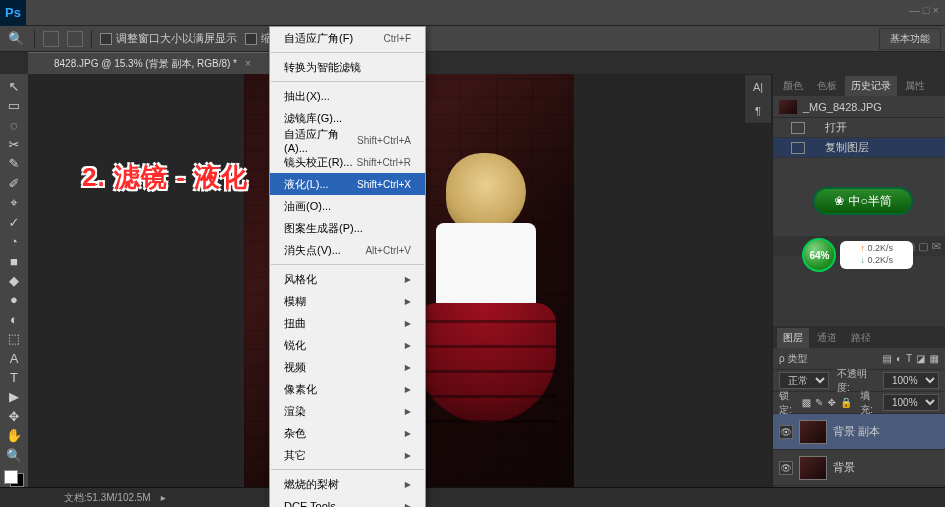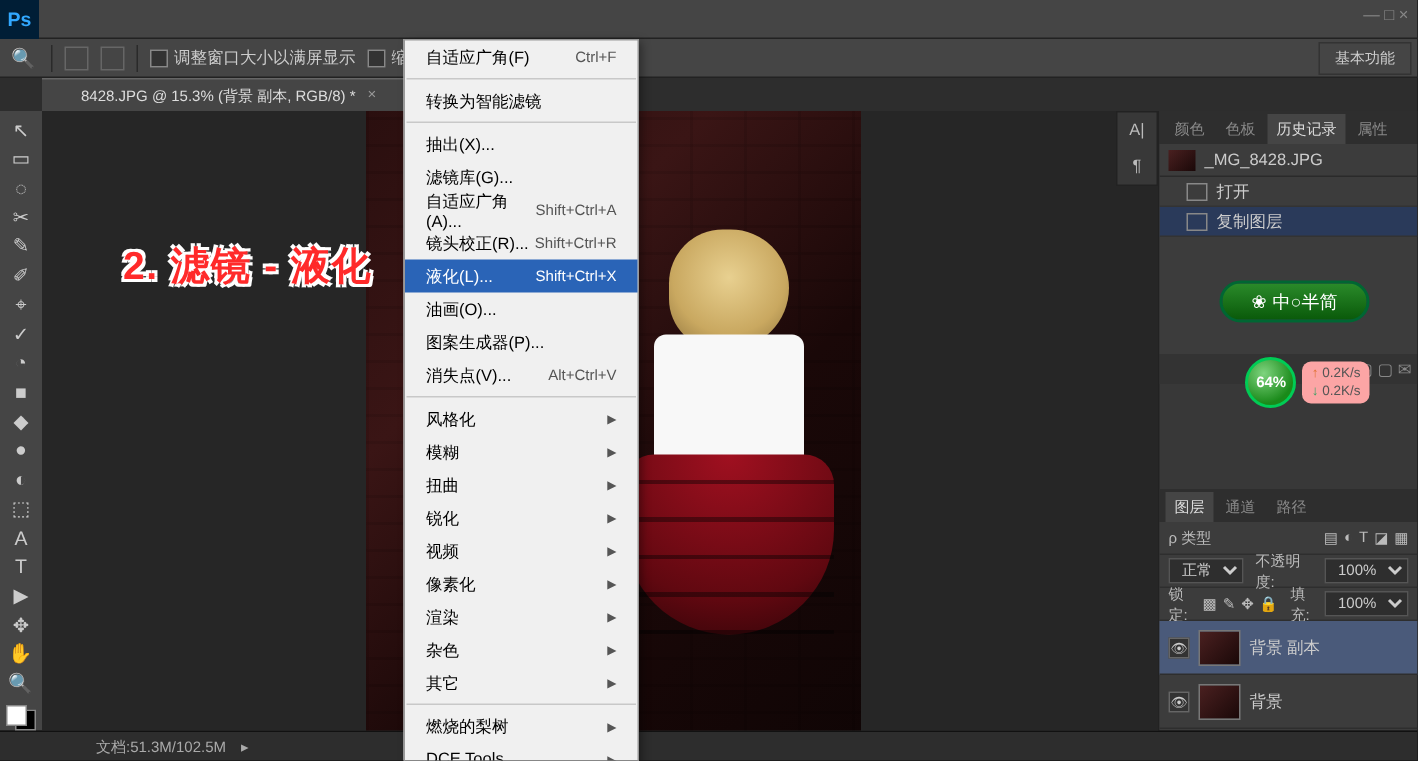--- a/index.html
+++ b/index.html
@@ -38,38 +38,38 @@
 .annotation{position:absolute;left:54px;top:86px;font-size:26px;font-weight:bold;color:#ff2a2a;text-shadow:-2px -2px 0 #fff,2px -2px 0 #fff,-2px 2px 0 #fff,2px 2px 0 #fff,0 0 2px #fff;z-index:50;letter-spacing:1px}
 .panels{width:173px;background:#383838;display:flex;flex-direction:column;border-left:1px solid #222}
 .mini-dock{position:absolute;right:173px;top:74px;width:28px;background:#383838;border:1px solid #222}
 .md-i{height:24px;display:flex;align-items:center;justify-content:center;color:#bbb}
 .panel-tabs{height:22px;background:#2e2e2e;display:flex;align-items:flex-end;gap:2px;padding:0 4px;font-size:10px;color:#888}
 .panel-tabs .t{padding:3px 6px}
 .panel-tabs .t.active{background:#454545;color:#ddd}
 .history-body{flex:0 0 140px;background:#3c3c3c;overflow:hidden}
 .hist-header{display:flex;align-items:center;height:22px;padding:0 6px;gap:6px;border-bottom:1px solid #2a2a2a}
 .thumb{width:18px;height:14px;background:linear-gradient(135deg,#4a2020,#1a0808)}
-.hist-row{display:flex;align-items:center;height:20px;padding:0 6px 0 18px;gap:6px;border-bottom:1px solid #333}
+.hist-row{display:flex;align-items:center;height:20px;padding:0 6px 0 18px;gap:20px;border-bottom:1px solid #333}
 .hist-row .ic{width:14px;height:12px;border:1px solid #888}
 .hist-row.sel{background:#2a3a5a}
 .layer-panel{flex:1;background:#3c3c3c;display:flex;flex-direction:column}
 .lp-row{height:22px;display:flex;align-items:center;padding:0 6px;gap:4px;font-size:10px;color:#bbb;border-bottom:1px solid #2e2e2e}
 .select{background:#2e2e2e;border:1px solid #555;color:#ccc;padding:1px 4px;font-size:10px}
 .layer-item{height:36px;display:flex;align-items:center;padding:0 6px;gap:6px;border-bottom:1px solid #2e2e2e}
 .layer-item.active{background:#4a5a7a}
 .eye{width:14px;height:14px;border:1px solid #666;background:#333;display:flex;align-items:center;justify-content:center;font-size:9px}
 .layer-thumb{width:28px;height:24px;background:linear-gradient(135deg,#4a2020,#1a0808);border:1px solid #777}
 .statusbar{height:20px;background:#2d2d2d;display:flex;align-items:center;padding:0 8px;gap:10px;font-size:10px;color:#aaa;border-top:1px solid #111}
 .topright{position:absolute;right:4px;top:28px;background:#454545;padding:3px 10px;font-size:10px;color:#ccc;border:1px solid #333}
 .floating{position:absolute;z-index:60;color:#0b3}
 .widget1{right:32px;top:187px;width:100px;height:28px;background:linear-gradient(#2a8a2a,#0a5a0a);border-radius:14px;border:2px solid #063;display:flex;align-items:center;justify-content:center;color:#fff;font-size:12px}
 .widget1::before{content:"❀";margin-right:4px}
 .widget2{right:32px;top:238px;display:flex;align-items:center;gap:4px}
 .circ{width:34px;height:34px;border-radius:50%;background:radial-gradient(circle at 35% 30%,#7ed47e,#1a8a1a 70%);border:2px solid #0c5;display:flex;align-items:center;justify-content:center;color:#fff;font-size:10px;font-weight:bold}
-.speed{background:#fca5a5;border-radius:6px;padding:2px 6px;font-size:9px;color:#555;line-height:1.3}
+.speed{background:#ffffff;border-radius:6px;padding:2px 20px;font-size:9px;color:#555;line-height:1.3}
 .speed .up::before{content:"↑ ";color:#e07030}
 .speed .dn::before{content:"↓ ";color:#30a060}
 .panel-icons{height:20px;background:#333;display:flex;align-items:center;justify-content:flex-end;padding:0 4px;gap:8px;color:#888;font-size:11px}
 .swatch{width:20px;height:20px;position:relative;margin-top:4px}
 .swatch .fg{position:absolute;width:14px;height:14px;background:#fff;border:1px solid #888;top:0;left:0}
 .swatch .bg{position:absolute;width:14px;height:14px;background:#000;border:1px solid #888;bottom:0;right:0}
 .win-controls{position:absolute;right:6px;top:4px;display:flex;gap:10px;color:#888;font-size:11px}
 </style>
 </head>
 <body>

